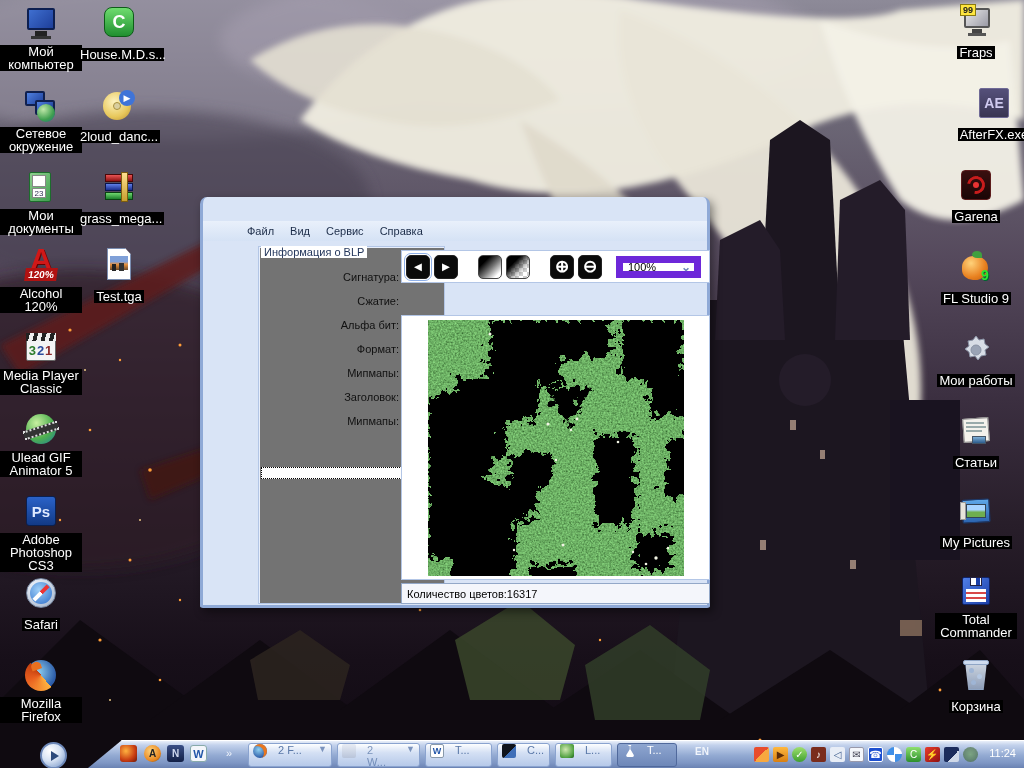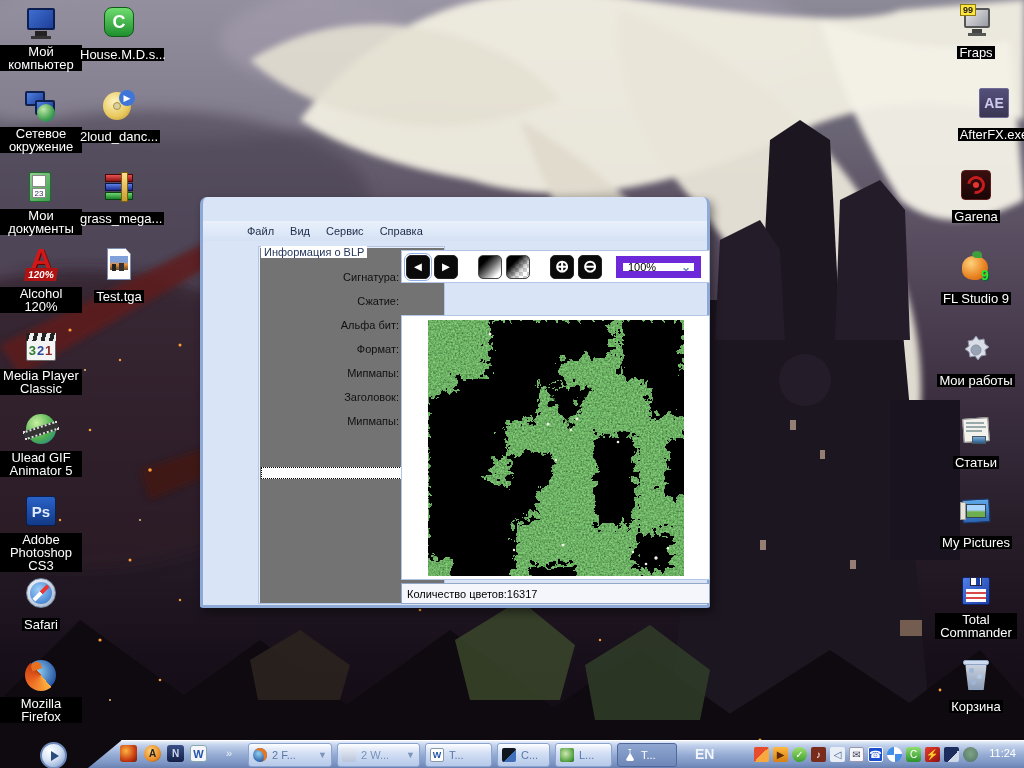--- a/index.html
+++ b/index.html
@@ -76,25 +76,25 @@
     border:2px solid #6d88b8; display:flex; align-items:center; justify-content:center; }
   .startorb .tri { width:0; height:0; border-left:8px solid #2c4a7c; border-top:5px solid transparent; border-bottom:5px solid transparent; margin-left:2px; }
   .bar { position:absolute; left:88px; top:0; width:936px; height:28px;
     background:linear-gradient(180deg,#f3f7fd 0%,#c3d2ec 18%,#93aad2 55%,#7e96c4 82%,#6a82b2 100%);
     clip-path:polygon(34px 0, 100% 0, 100% 100%, 0 100%);
     box-shadow:inset 0 1px 0 #fff; }
   .ql { position:absolute; top:5px; width:17px; height:17px; border-radius:3px; }
   .qlchev { position:absolute; top:7px; color:#eef3fb; font-size:11px; }
   .taskbtn { position:absolute; top:3px; height:24px; border-radius:3px;
     background:linear-gradient(180deg,#fdfeff,#d4e0f4 40%,#b6c9e9); border:1px solid #8aa3cf;
-    color:#5a78a8; font-size:11px; display:flex; align-items:center; padding:0 4px; gap:5px; overflow:hidden; }
+    color:#5a78a8; font-size:11px; display:flex; padding:0 4px; gap:11px; overflow:hidden; }
   .taskbtn .chev { margin-left:auto; color:#7b93bd; font-size:9px; }
   .taskbtn.active { background:linear-gradient(180deg,#8ea6d0,#6d87b8); border-color:#50699c; color:#fff; }
   .tbicon { width:14px; height:14px; border-radius:2px; flex:0 0 auto; }
-  .lang { position:absolute; top:6px; color:#f0f4fb; font-size:14px; font-weight:bold; }
+  .lang { position:absolute; top:6px; color:#f0f4fb; font-size:10px; font-weight:bold; }
   .tray { position:absolute; top:6px; height:16px; display:flex; gap:4px; align-items:center; }
   .trico { width:15px; height:15px; border-radius:2px; display:flex; align-items:center; justify-content:center;
     font-size:10px; color:#fff; }
   .clock { position:absolute; right:8px; top:7px; color:#fff; font-size:11px; }
 
   
   .mini { position:absolute; }
   .ctr { display:flex; align-items:center; justify-content:center; }
 </style>
 </head>

